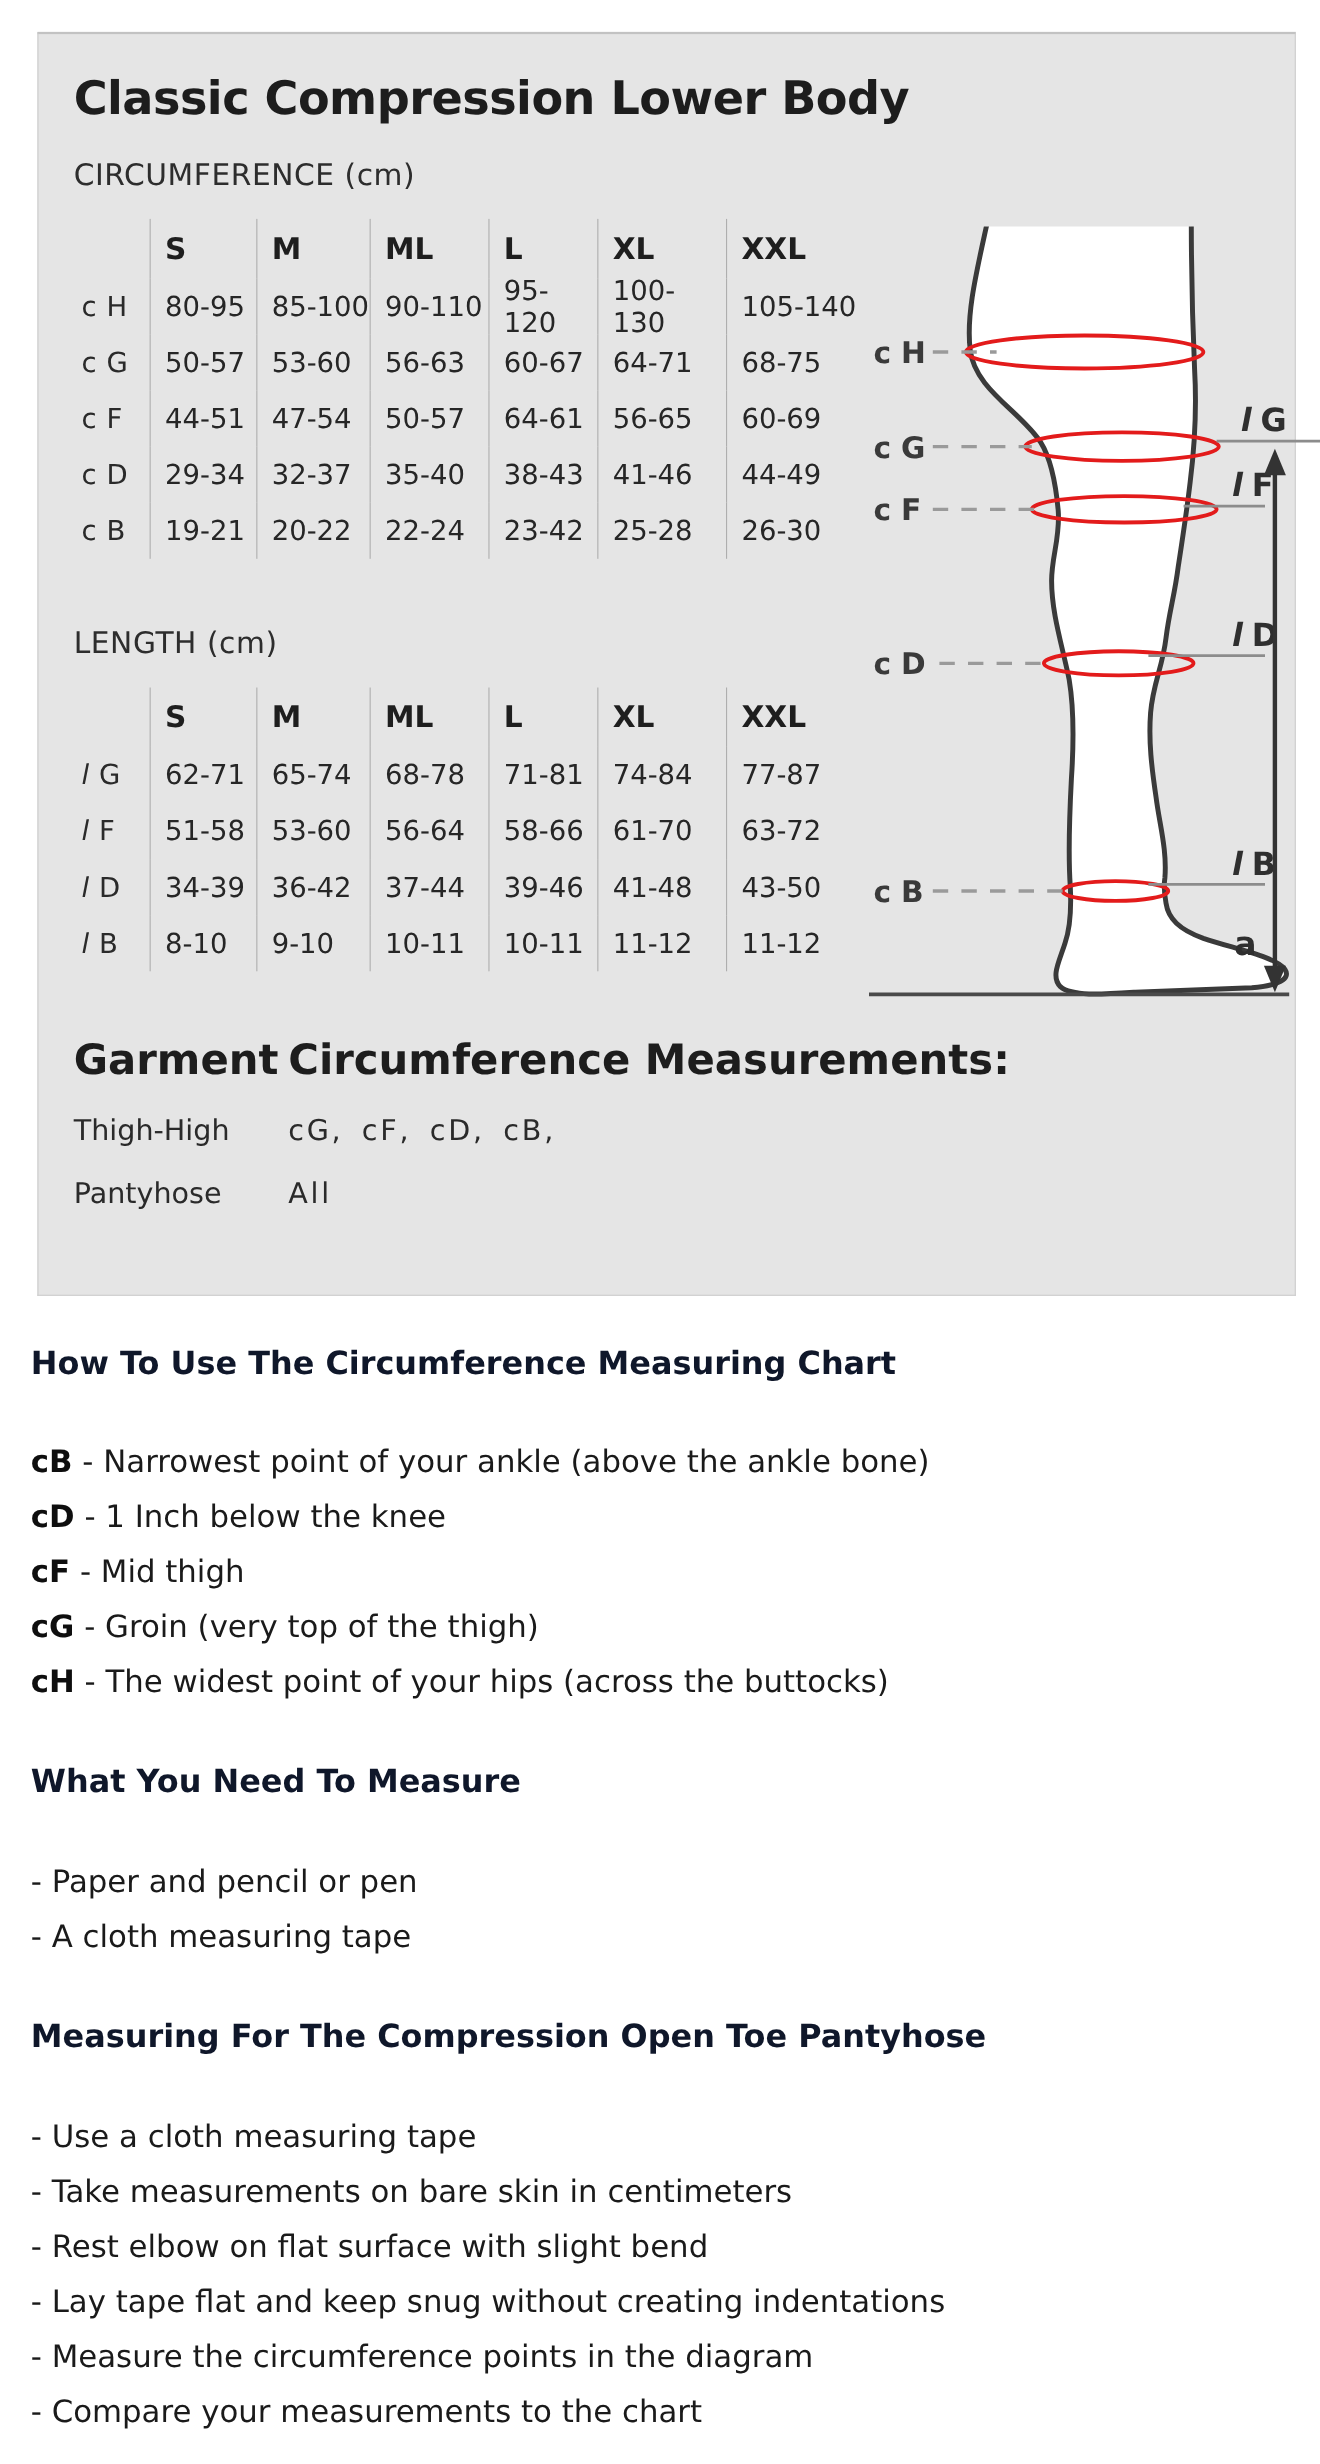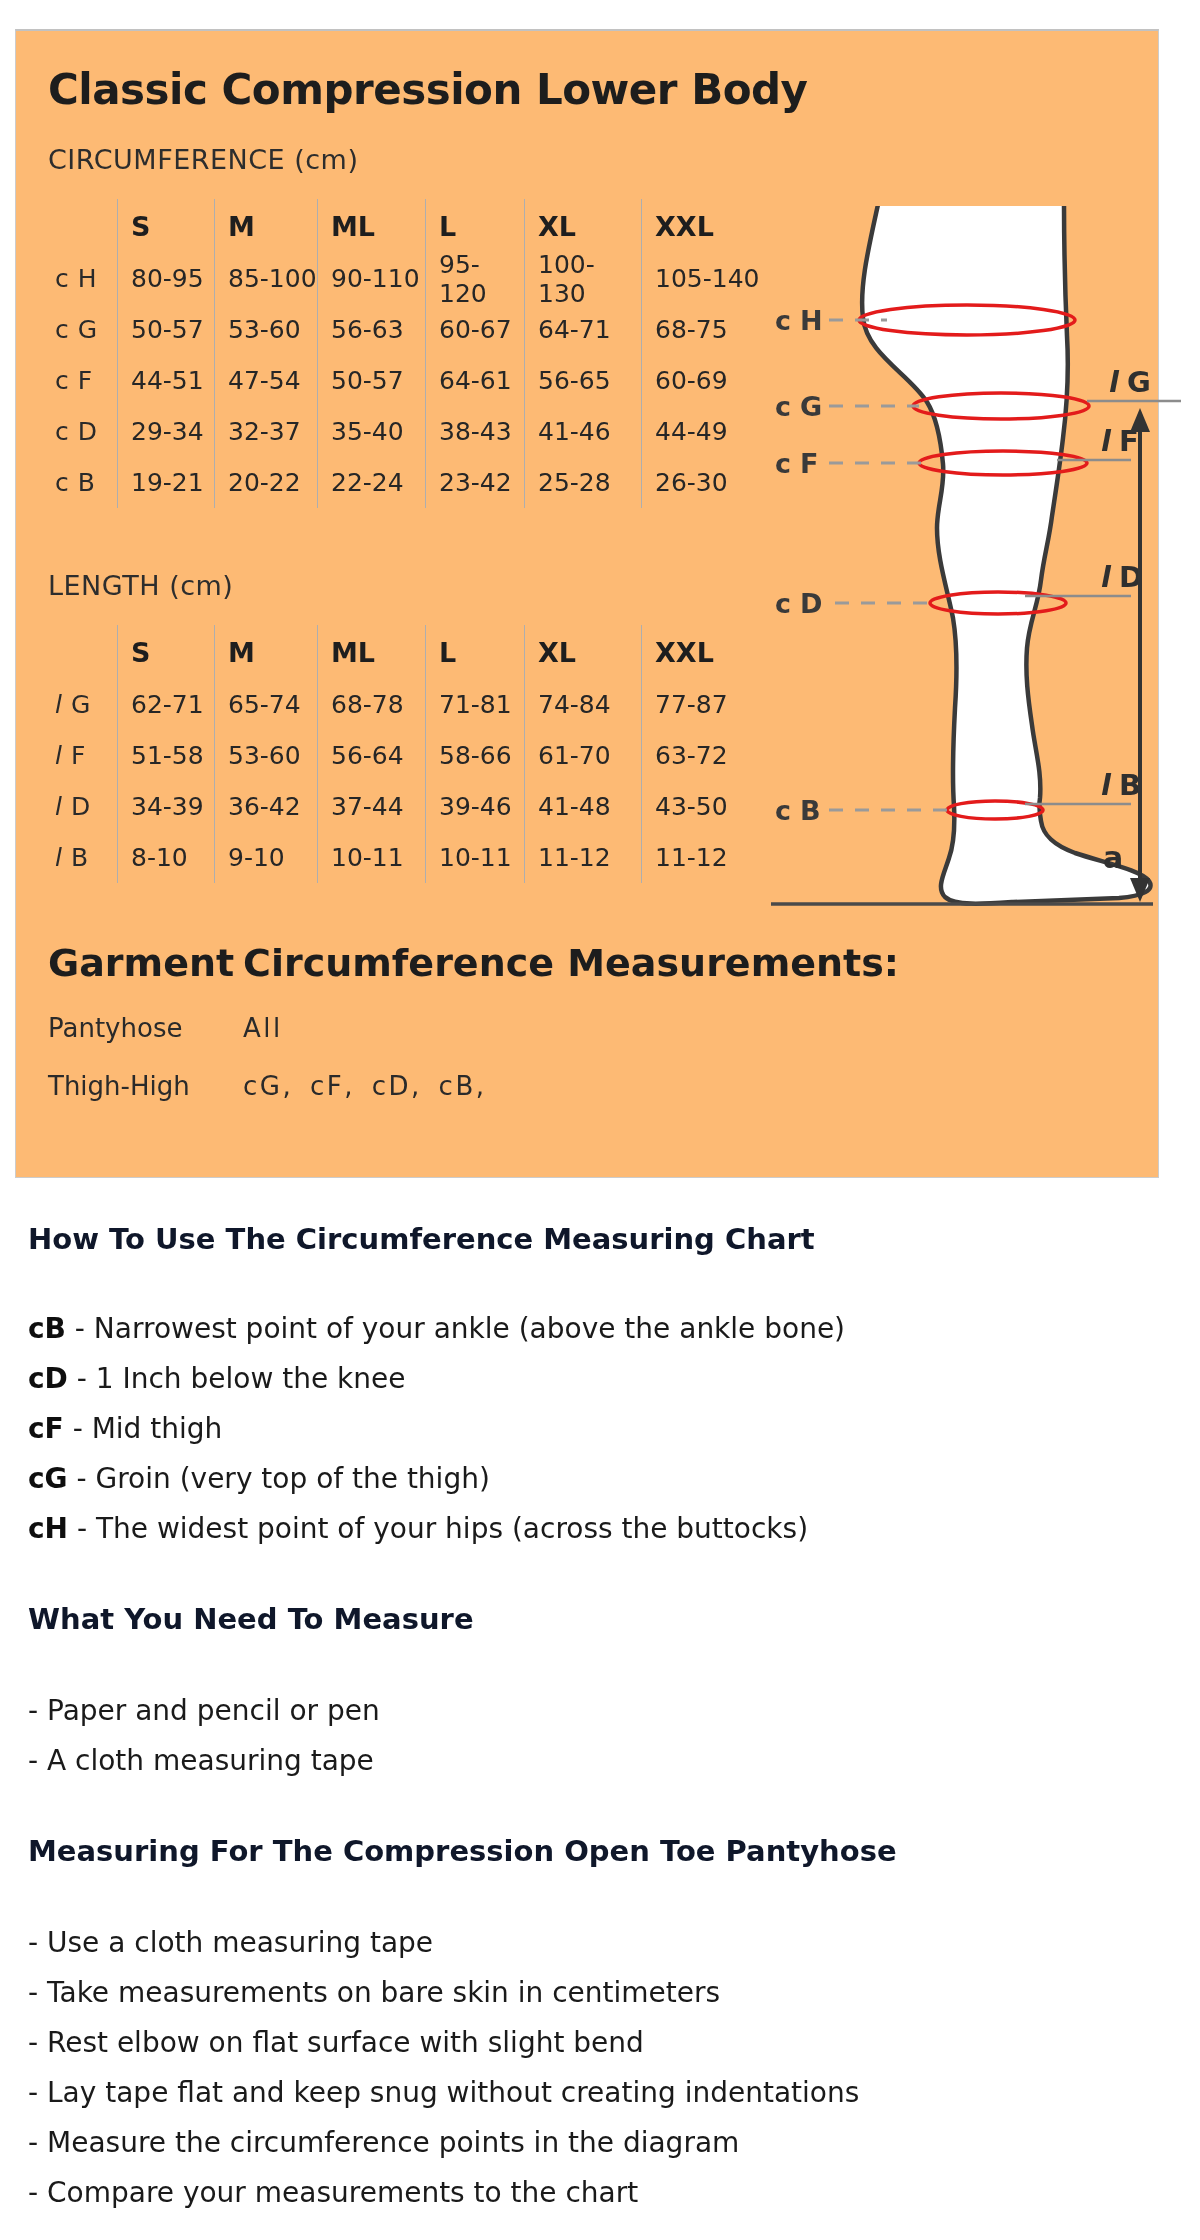--- a/index.html
+++ b/index.html
@@ -1,20 +1,20 @@
 <!DOCTYPE html>
 <html><head>
 <meta charset="utf-8">
 <style>
   * { margin:0; padding:0; box-sizing:border-box; }
   html,body { width:1200px; height:2240px; background:#ffffff; overflow:hidden;
     font-family:"DejaVu Sans","Liberation Sans",sans-serif; color:#1c1c1c; }
 
-  .card { position:relative; margin:29px 0 0 15px; width:1144px; height:1149px;
-    background:#fdba74; border:1px solid #cccccc; border-top:2px solid #c2c2c2; }
+  .card { position:relative; margin:29px 0 0 34px; width:1144px; height:1149px;
+    background:#e5e5e5; border:1px solid #cccccc; border-top:2px solid #c2c2c2; }
 
   .page-title { margin:34px 0 0 32px; font-size:42px; font-weight:bold; color:#1d1d1d; letter-spacing:-0.5px; }
 
   .tbl-heading { margin:30px 0 0 32px; font-size:27px; font-weight:400; color:#2d2d2d; letter-spacing:0.5px; }
 
   .size-table { margin:24px 0 0 33px; width:722px; }
   .trow { display:flex; height:51px; align-items:center; }
   .trow.thead { height:54px; }
   .rlabel { width:68px; display:flex; align-items:center; padding-left:6px;
     font-size:25px; color:#2a2a2a; }
@@ -246,27 +246,27 @@
   </div>
 
   <div class="garment">
     <div class="garment-head">
       <div class="g-col1">Garment</div>
       <div class="g-col2h">Circumference Measurements:</div>
     </div>
     <div>
 
         <div class="garment-row">
+          <div class="g-col1">Thigh-High</div>
+          <div class="g-col2">cG, cF, cD, cB,</div>
+        </div>
+
+        <div class="garment-row">
           <div class="g-col1">Pantyhose</div>
           <div class="g-col2">All</div>
-        </div>
-
-        <div class="garment-row">
-          <div class="g-col1">Thigh-High</div>
-          <div class="g-col2">cG, cF, cD, cB,</div>
         </div>
       </div>
   </div>
 
   <div class="diagram">
     <svg viewBox="0 0 430 735">
 
       <path d="M 122,-6
            C 112,40 102,80 106,112
            C 110,148 152,168 170,196

